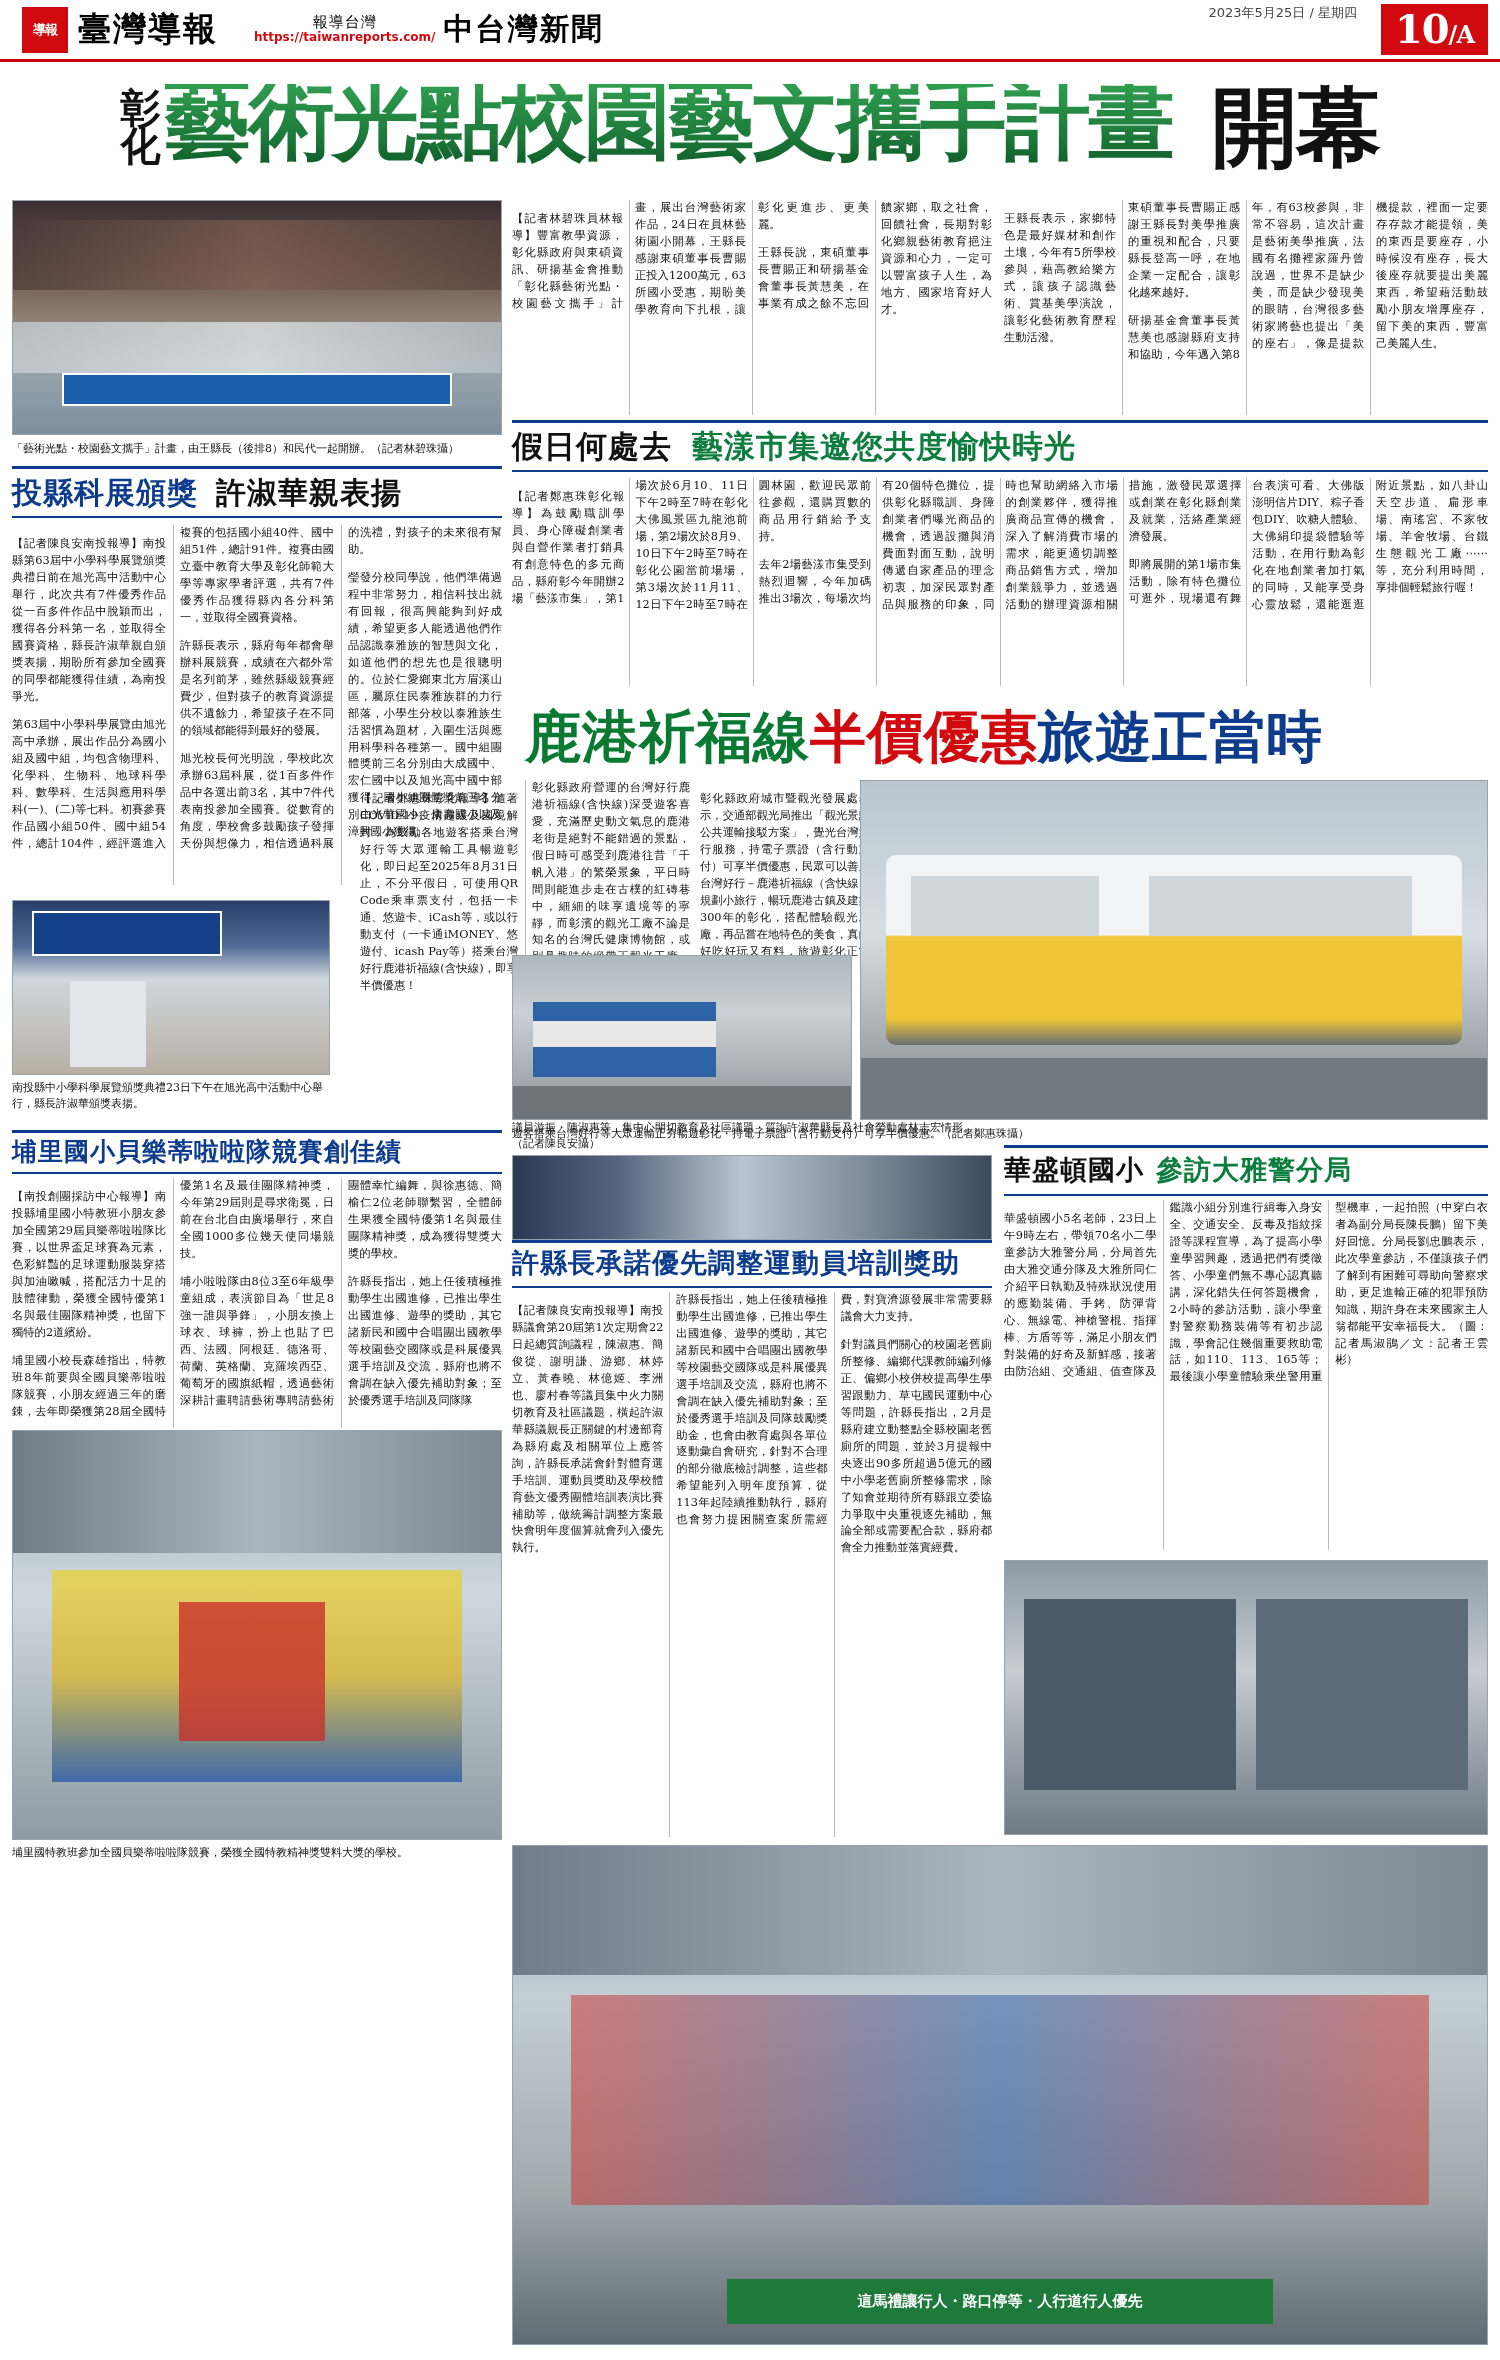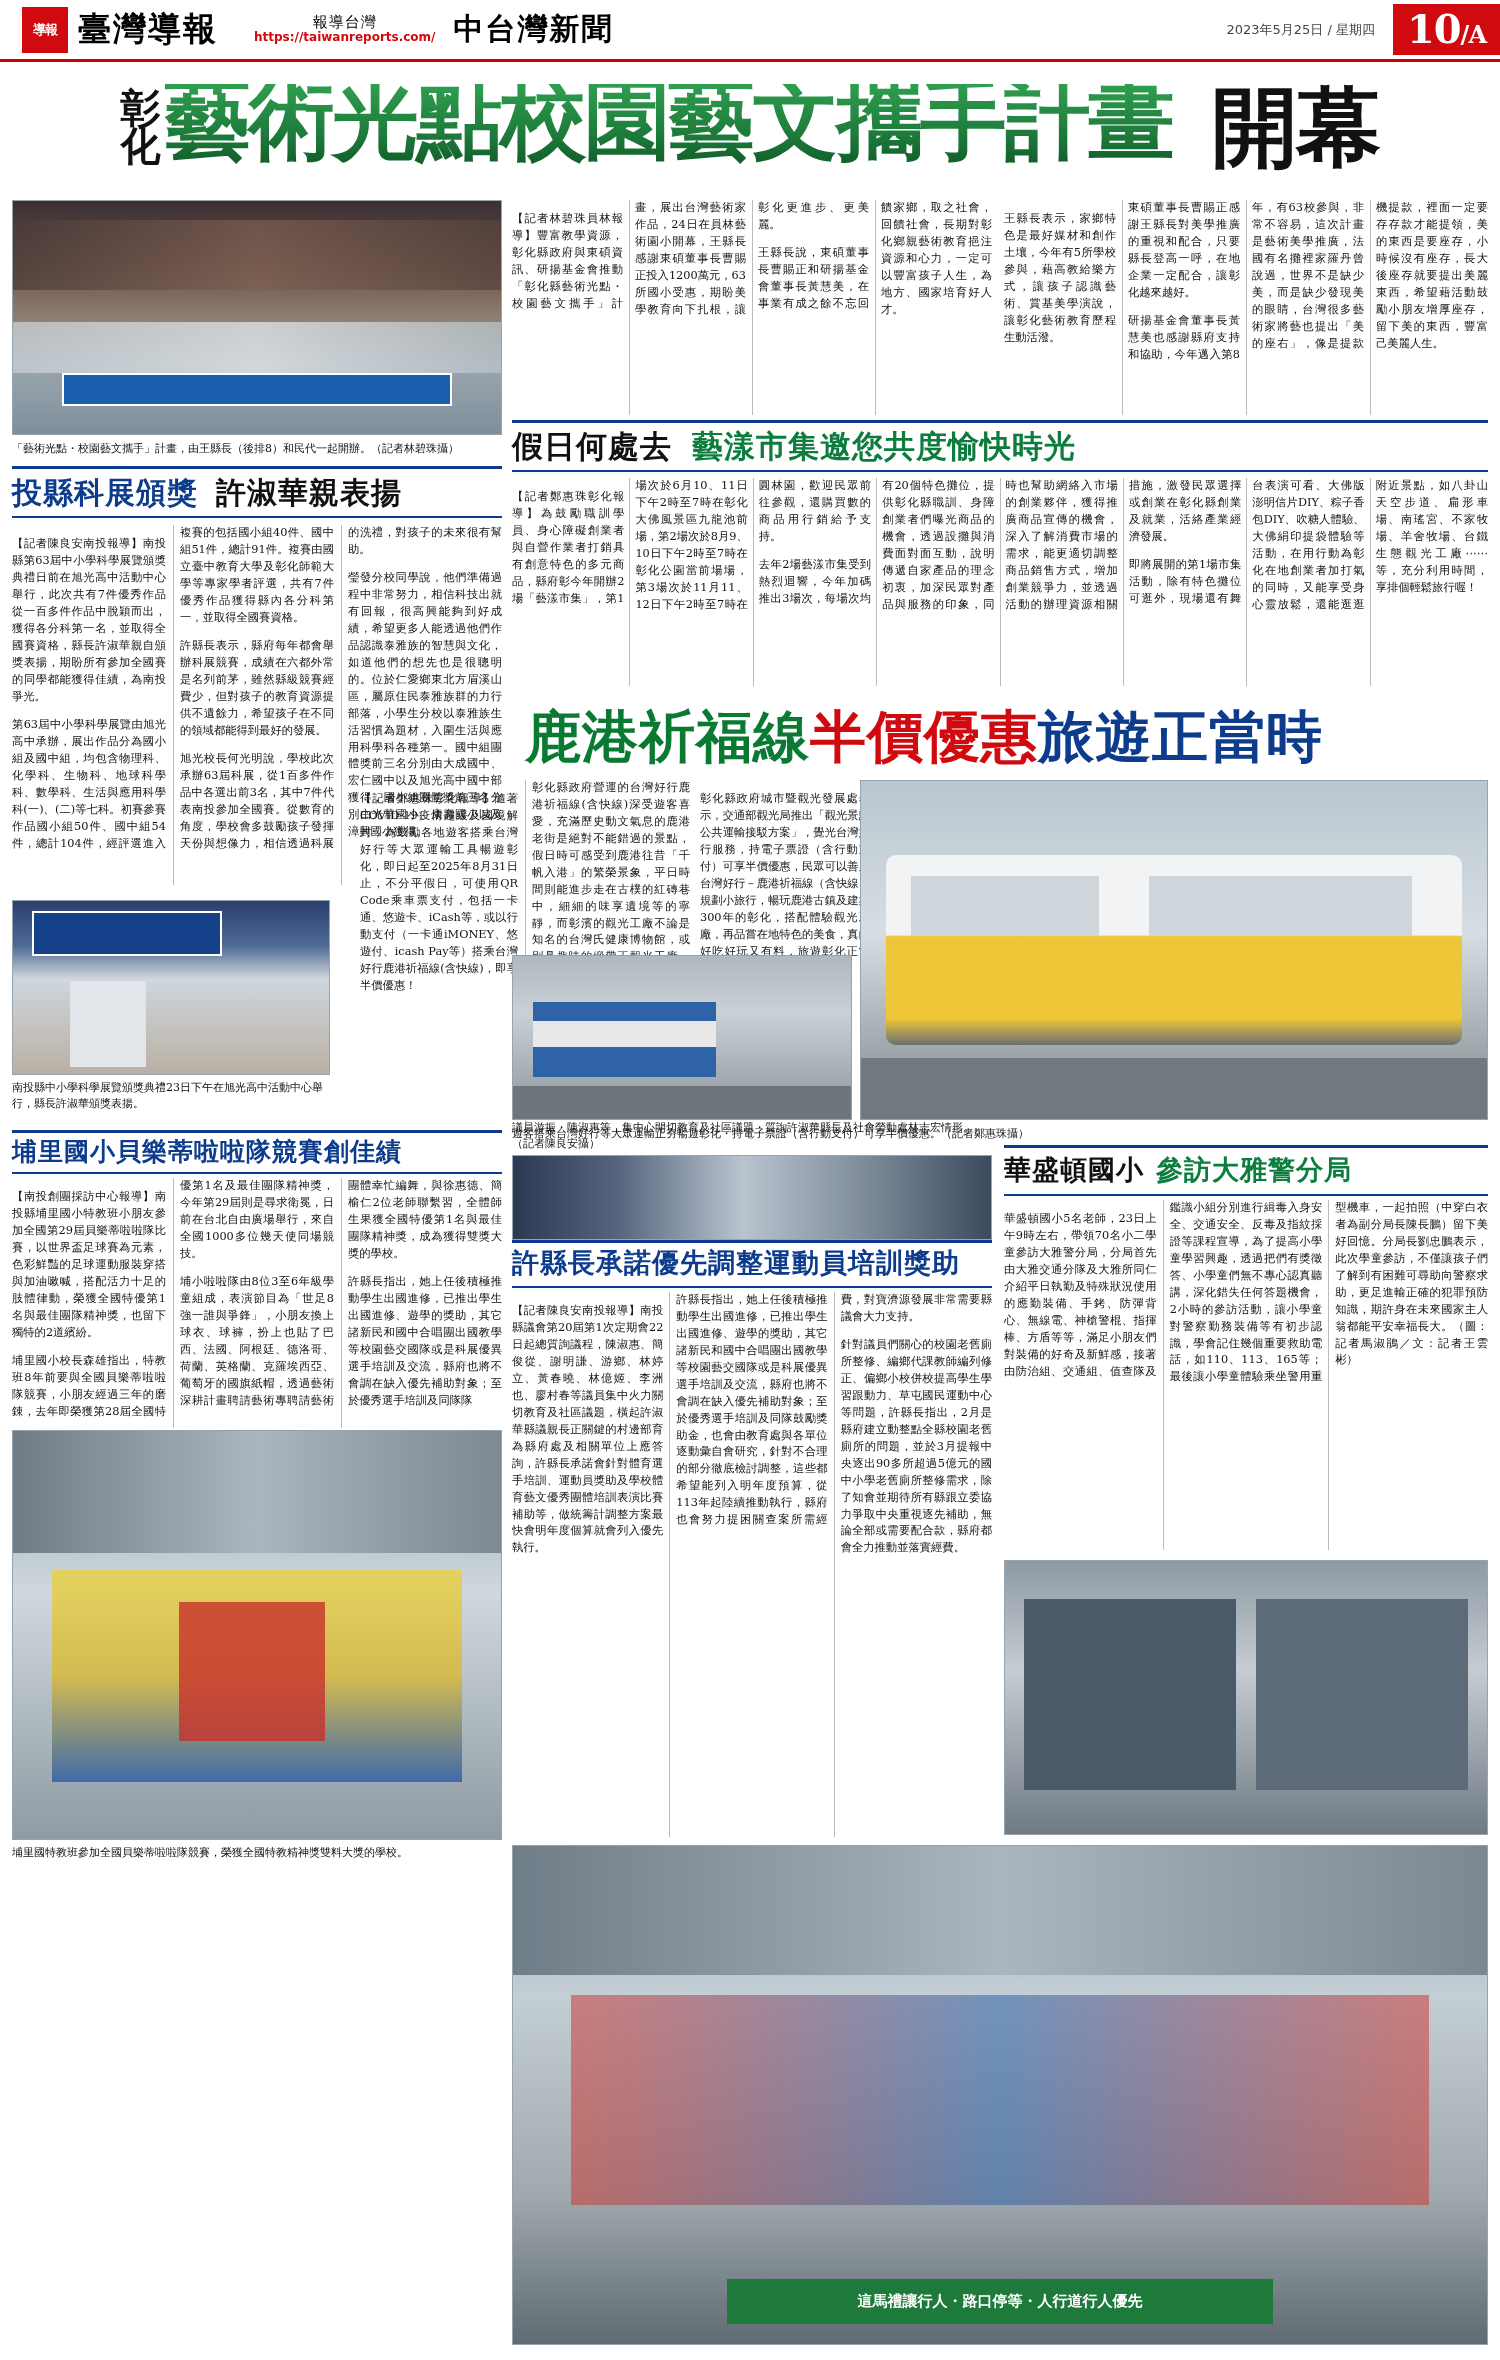--- a/index.html
+++ b/index.html
@@ -27,25 +27,25 @@
     font-family:"DejaVu Sans", sans-serif;
   }
   .logo-text {
     font-size:33px; font-weight:bold; letter-spacing:2px;
     font-family:"DejaVu Serif", serif;
   }
   .mast-center { margin-left:36px; text-align:center; line-height:1.15; }
   .mast-center .cn { font-size:15px; letter-spacing:1px; }
   .mast-center .url { font-size:12px; color:#d10a10; font-weight:bold; }
   .section-name {
-    margin-left:18px; font-size:30px; font-weight:bold; letter-spacing:2px;
+    margin-left:8px; font-size:30px; font-weight:bold; letter-spacing:2px;
     font-family:"DejaVu Serif", serif;
   }
   .mast-right {
-    margin-left:auto; display:flex; align-items:center; gap:18px; 
+    margin-left:auto; display:flex; gap:24px; padding-right:12px;
   }
   .mast-date { font-size:13px; color:#444; }
   .pagenum {
     background:#d10a10; color:#fff; font-size:40px; font-weight:bold;
     padding:1px 14px 3px 14px; font-family:"DejaVu Serif", serif; letter-spacing:-1px;
   }
 
   
   .main-headline {
     position:absolute; left:0; top:66px; width:1500px; height:122px;

